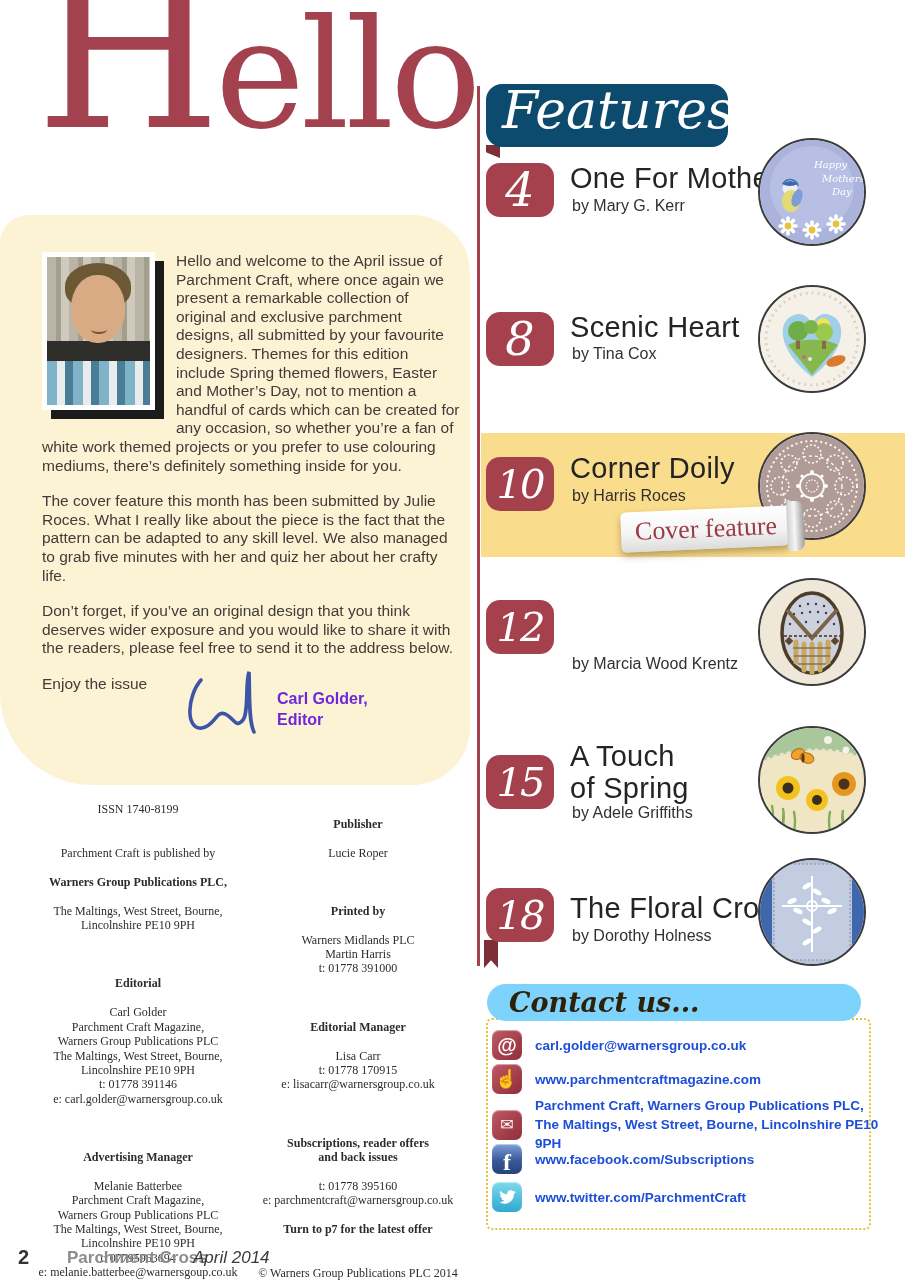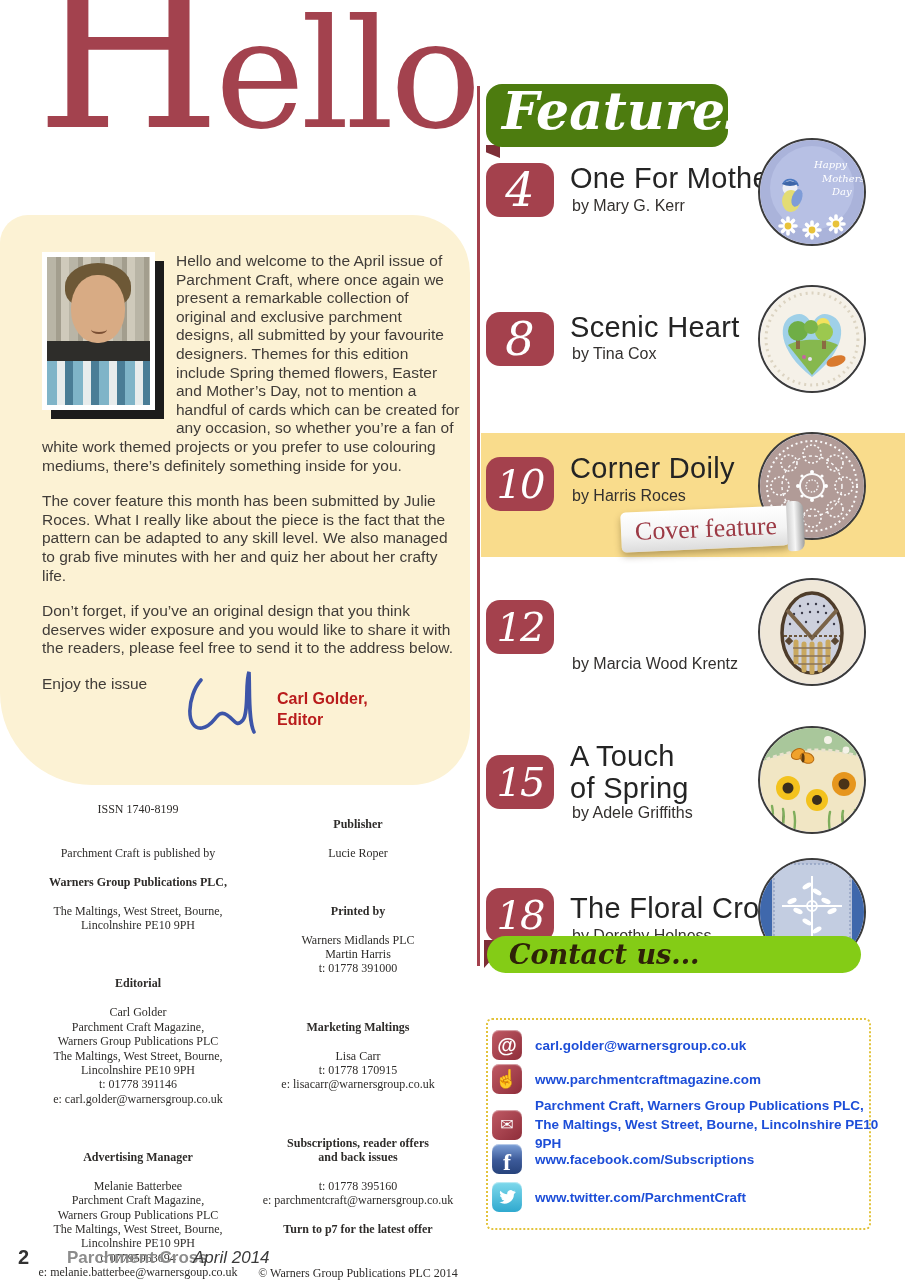--- a/index.html
+++ b/index.html
@@ -21,34 +21,34 @@
      repeating-linear-gradient(90deg,#b9b5a6 0 9px,#a39e8e 9px 14px,#cfcabb 14px 22px);}
   .ph-sofa{position:absolute;left:0;bottom:38px;width:100%;height:26px;background:#2e2d2a;}
   .ph-hair{position:absolute;left:18px;top:6px;width:66px;height:46px;border-radius:50% 50% 40% 40%;background:#6d5836;}
   .ph-face{position:absolute;left:24px;top:18px;width:54px;height:68px;border-radius:48%;background:#d8ab84;}
   .ph-smile{position:absolute;left:44px;top:68px;width:16px;height:7px;border-bottom:2px solid #7a4f33;border-radius:50%;}
   .ph-shirt{position:absolute;left:0;bottom:0;width:100%;height:44px;background:
      repeating-linear-gradient(90deg,#7fb4c8 0 10px,#e8ecec 10px 18px,#4a7d96 18px 26px),
      repeating-linear-gradient(0deg,rgba(255,255,255,.45) 0 6px,rgba(40,90,120,.5) 6px 12px);}
   .enjoy{margin-top:20px;}
   .sig-svg{position:absolute;left:185px;top:668px;}
-  .sig-name{position:absolute;left:277px;top:688px;font-weight:bold;font-size:16px;color:#b91c1c;line-height:21px;white-space:pre-line;}
+  .sig-name{position:absolute;left:277px;top:688px;font-weight:bold;font-size:16px;color:#6d28d9;line-height:21px;white-space:pre-line;}
   
   .mast{position:absolute;top:788px;font-family:"Liberation Serif",serif;font-size:12px;
         line-height:14.4px;color:#2e2c2a;text-align:center;white-space:pre-line;}
   .mast-c1{left:22px;width:232px;}
   .mast-c2{left:252px;width:212px;}
   .mast b{font-weight:bold;}
   .mblock{margin-bottom:15px;}
   .mhead{font-weight:bold;}
   
   .redline{position:absolute;left:477px;top:86px;width:3px;height:880px;background:#A4414D;}
   .feat-band{position:absolute;left:481px;top:433px;width:424px;height:124px;background:#F9DC8C;}
-  .feat-box{position:absolute;left:486px;top:84px;width:242px;height:63px;background:#4d7c0f;
-            border-radius:16px;color:#fff;font-weight:bold;}
+  .feat-box{position:absolute;left:486px;top:84px;width:242px;height:63px;background:#0c4a6e;
+            border-radius:16px;color:#fff;}
   .feat-box span{position:absolute;left:16px;top:-4px;font-family:"DejaVu Serif",serif;
             font-style:italic;font-size:52px;}
   .fold{position:absolute;background:#7D2E37;}
   .fold-top{left:486px;top:145px;width:14px;height:13px;clip-path:polygon(0 0,100% 0,100% 100%,0 55%);}
   .fold-18{left:484px;top:940px;width:14px;height:28px;clip-path:polygon(0 0,100% 0,100% 100%,50% 72%,0 100%);}
   .numbox{position:absolute;left:486px;width:68px;height:54px;background:#A4414D;border-radius:14px;
           color:#fff;font-family:"DejaVu Serif",serif;font-style:italic;display:flex;
           align-items:center;justify-content:center;}
   .numbox.one{font-size:46px;}
   .numbox.two{font-size:40px;letter-spacing:-2px;}
@@ -63,22 +63,22 @@
           background:linear-gradient(180deg,#ffffff 0%,#f4f4f4 55%,#dcdcdc 100%);
           transform:rotate(-2.5deg);border-radius:5px 2px 8px 5px;
           box-shadow:0 4px 7px rgba(60,40,0,.35);
           display:flex;align-items:center;justify-content:center;}
   .ribbon:after{content:"";position:absolute;right:-13px;top:-4px;width:17px;height:50px;
           background:linear-gradient(90deg,#cfcfcf,#f6f6f6 45%,#9e9e9e);border-radius:4px 8px 8px 4px;}
   .ribbon span{font-family:"Liberation Serif",serif;font-size:26px;color:#9C3A45;}
   
   .contact-box{position:absolute;left:486px;top:1018px;width:381px;height:208px;
                border:2px dotted #E2C33C;border-radius:6px;background:#fff;}
-  .contact-pill{position:absolute;left:487px;top:936px;width:374px;height:37px;border-radius:19px;
-                background:#84cc16;z-index:3;}
+  .contact-pill{position:absolute;left:487px;top:984px;width:374px;height:37px;border-radius:19px;
+                background:#7dd3fc;z-index:3;}
   .contact-pill span{position:absolute;left:22px;top:0px;font-family:"DejaVu Serif",serif;
                 font-style:italic;font-weight:bold;font-size:27px;color:#2E2108;line-height:37px;}
   .crow{position:absolute;left:492px;display:flex;align-items:center;gap:13px;z-index:4;}
   .cicon{width:30px;height:30px;border-radius:7px;flex:0 0 30px;display:flex;align-items:center;
          justify-content:center;color:#fff;box-shadow:inset 0 1px 1px rgba(255,255,255,.5);}
   .cicon.red{background:linear-gradient(135deg,#C05A64,#8E2D3A);}
   .cicon.fb{background:linear-gradient(180deg,#7DA0D8 0%,#3B5998 55%,#27437C 100%);font-family:"Liberation Serif",serif;}
   .cicon.tw{background:linear-gradient(180deg,#7FD9EC,#2FA9CF);}
   .ctext{font-size:13.5px;font-weight:bold;color:#1d4ed8;line-height:19px;white-space:pre-line;}
   
@@ -150,21 +150,21 @@
   <div class="mast mast-c2">
     <div class="mblock">
       <div class="mhead">Publisher</div>
       <div>Lucie Roper</div></div>
     <div class="mblock">
       <div class="mhead">Printed by</div>
       <div>Warners Midlands PLC
 Martin Harris
 t: 01778 391000</div></div>
     <div class="mblock">
-      <div class="mhead">Marketing Maltings</div>
+      <div class="mhead">Editorial Manager</div>
       <div>Lisa Carr
 t: 01778 170915
 e: lisacarr@warnersgroup.co.uk</div></div>
     <div class="mblock">
       <div class="mhead">Subscriptions, reader offers
 and back issues</div>
       <div>t: 01778 395160
 e: parchmentcraft@warnersgroup.co.uk</div>
       <div class="mhead">Turn to p7 for the latest offer</div></div>
     <div class="mblock">© Warners Group Publications PLC 2014

